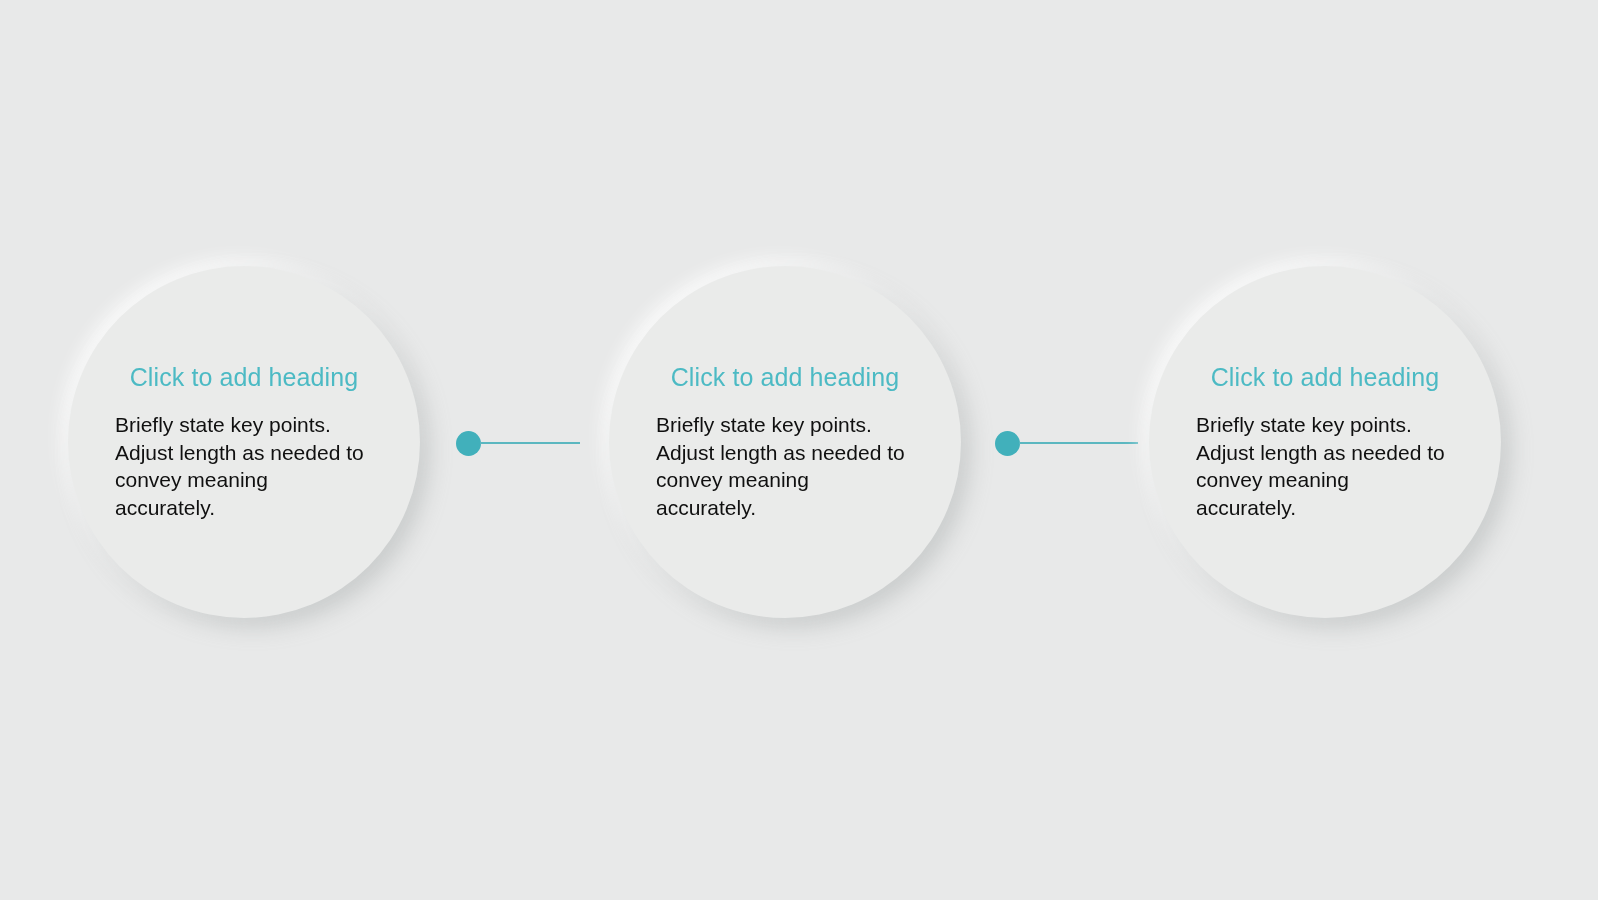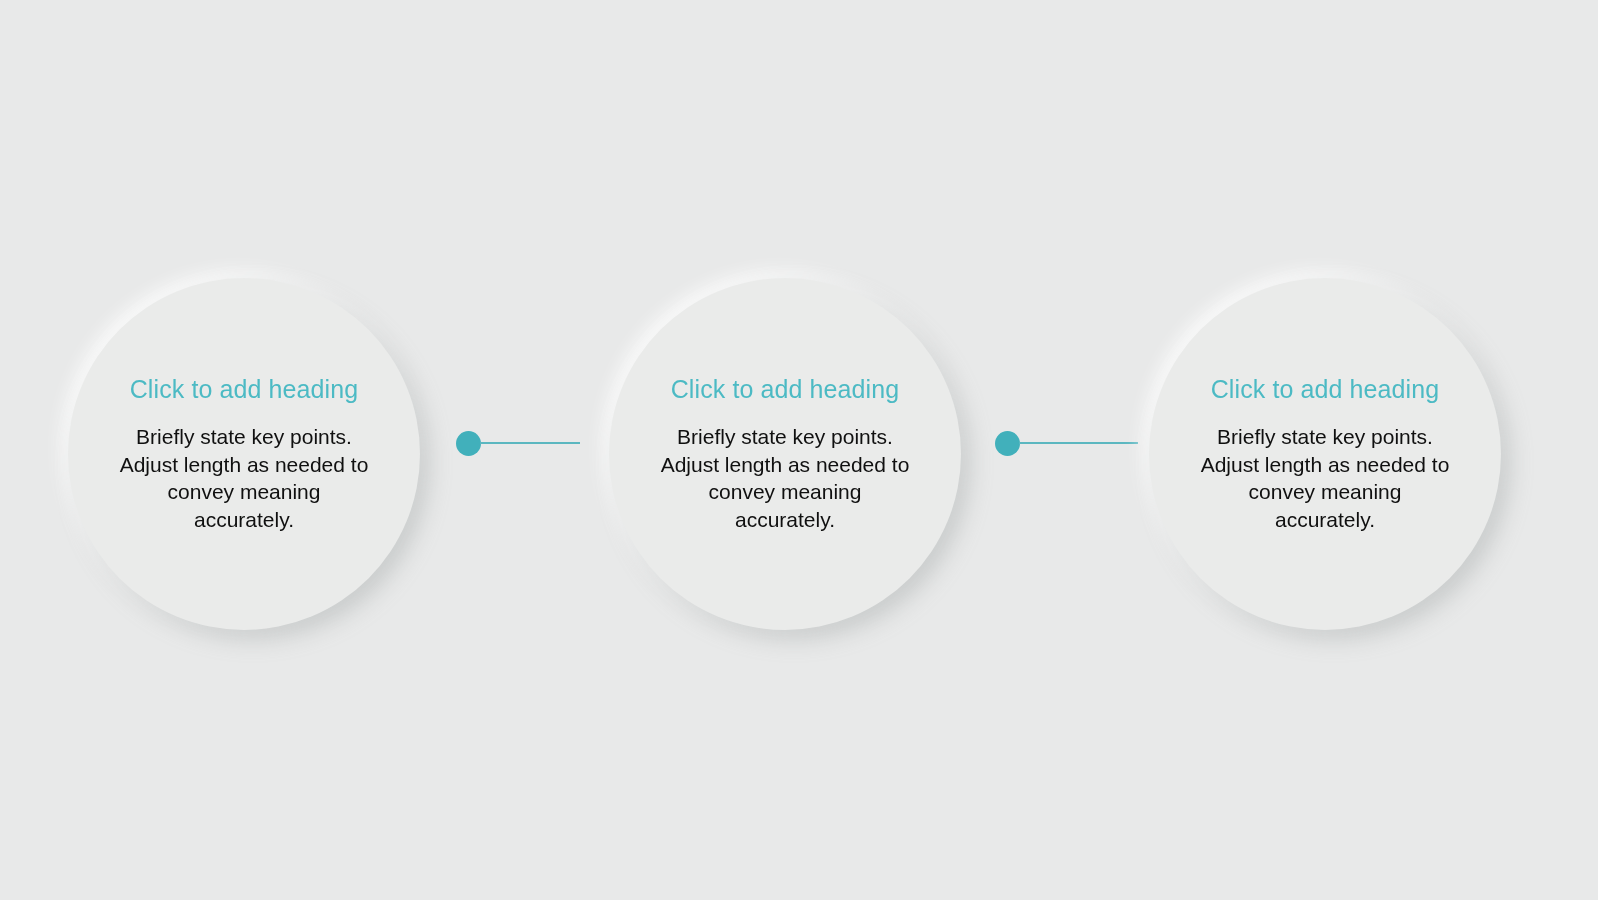--- a/index.html
+++ b/index.html
@@ -31,42 +31,42 @@
     background: #eaebea;
     box-shadow:
       9px 9px 22px rgba(150, 155, 155, 0.38),
       -6px -6px 18px rgba(255, 255, 255, 0.92);
     display: flex;
     flex-direction: column;
     align-items: center;
     justify-content: center;
     box-sizing: border-box;
     padding: 0 26px;
-    top: 278px;
+    top: 266px;
   }
   .node.n1 { left: 68px; }
   .node.n2 { left: 609px; }
   .node.n3 { left: 1149px; }
 
   .node-heading {
     color: #4cbac4;
     font-size: 25px;
     line-height: 1.15;
     text-align: center;
     font-weight: 400;
     letter-spacing: 0.1px;
     white-space: nowrap;
     margin: 0 0 20px 0;
   }
 
   .node-body {
     color: #101010;
     font-size: 21px;
     line-height: 27.5px;
-    text-align: center;
+    text-align: left;
     font-weight: 400;
     margin: 0;
     max-width: 258px;
   }
 
   
   .connector {
     position: absolute;
     top: 430px;
     height: 26px;

